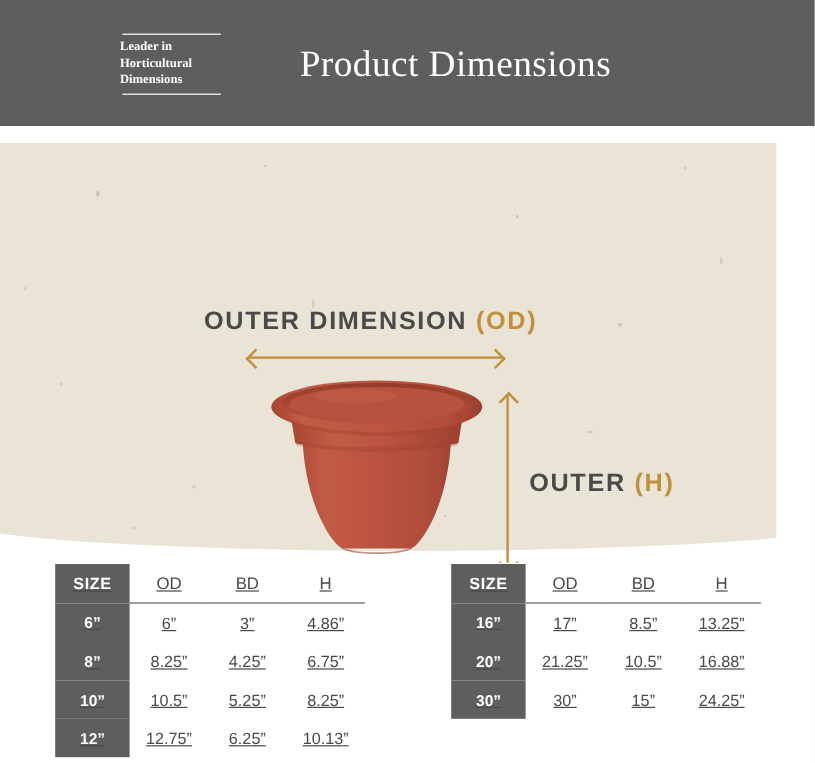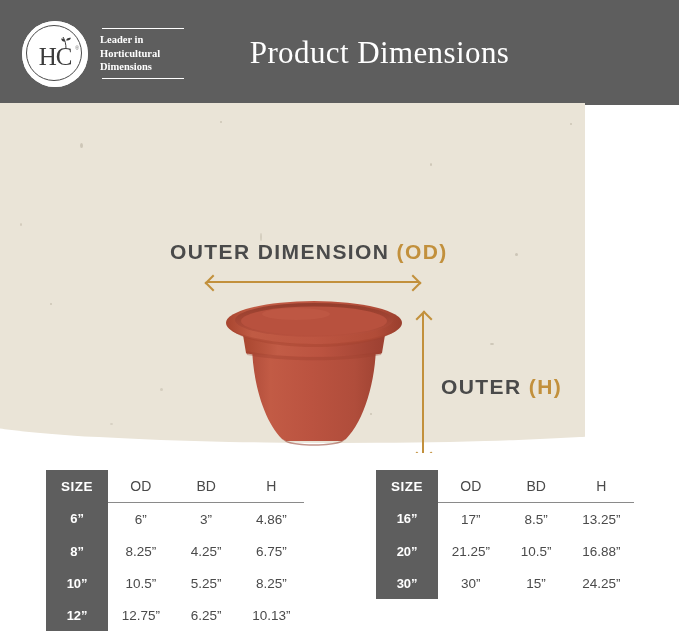--- a/index.html
+++ b/index.html
@@ -61,21 +61,21 @@
     display:flex;align-items:center;justify-content:center;
     padding-left:80px;box-sizing:border-box;
     color:#ffffff;
     font-family:"Liberation Serif", serif;
     font-size:31px;letter-spacing:0.4px;
     pointer-events:none;
   }
 
   
   .panel{
-    position:absolute;left:0;top:103px;width:585px;height:350px;
+    position:absolute;left:0;top:119px;width:647px;height:350px;
     overflow:hidden;
   }
   .panel-bg{
     position:absolute;left:-40px;top:0;width:759px;height:340px;
     background:#eae4d7;
     border-bottom-left-radius:50% 26px;
     border-bottom-right-radius:50% 26px;
   }
   .speck{position:absolute;background:#b5ad9c;border-radius:50%;opacity:.55;}
 
@@ -119,21 +119,21 @@
   
   .pot{position:absolute;left:224px;top:196px;width:180px;height:176px;}
 
   
   .tables{
     position:absolute;left:0;top:470px;width:679px;height:166px;
   }
   .dim-table{
     position:absolute;top:0;
     border-collapse:collapse;
-    font-size:13px;color:#4a4a4a;
+    font-size:13px;color:#4a4a4a;text-decoration:underline;
   }
   #table-left{left:46px;width:258px;}
   #table-right{left:376px;width:258px;}
   .dim-table th,.dim-table td{
     padding:0;margin:0;text-align:center;
     height:32px;vertical-align:middle;
     font-weight:normal;
   }
   .dim-table th.size-head,.dim-table td.size-cell{
     background:#5e5e5e;color:#ffffff;font-weight:bold;
@@ -145,34 +145,20 @@
     border-bottom:1.5px solid #8a8a8a;
   }
   .dim-table thead th.size-head{border-bottom:none;}
   .dim-table td.val{width:65px;font-size:13.5px;}
 </style>
 </head>
 <body>
 
 <div class="header">
 
-  <div class="logo-wrap">
-    <div class="logo-circle">
-      <div class="logo-ring"></div>
-      <span class="logo-hc">HC</span>
-      <span class="logo-leaf">
-        <svg width="16" height="16" viewBox="0 0 16 16">
-          <path d="M8 15 C8 10, 7 6, 5 3" stroke="#3b3b3b" stroke-width="1" fill="none"></path>
-          <path d="M7.2 7.6 C4.4 7.8, 3.4 6.2, 3.2 4.4 C5.4 4.2, 6.9 5.2, 7.2 7.6 Z" fill="#3b3b3b"></path>
-          <path d="M8.0 6.2 C9.2 3.8, 11.2 3.4, 12.9 3.8 C12.3 6.0, 10.4 6.9, 8.0 6.2 Z" fill="#3b3b3b"></path>
-        </svg>
-      </span>
-      <span class="logo-tm">®</span>
-    </div>
-  </div>
 
   <div class="tagline">
     <div class="rule top"></div>
     <div>Leader in</div>
     <div>Horticultural</div>
     <div>Dimensions</div>
     <div class="rule bot"></div>
   </div>
 
   <div class="header-title">Product Dimensions</div>

